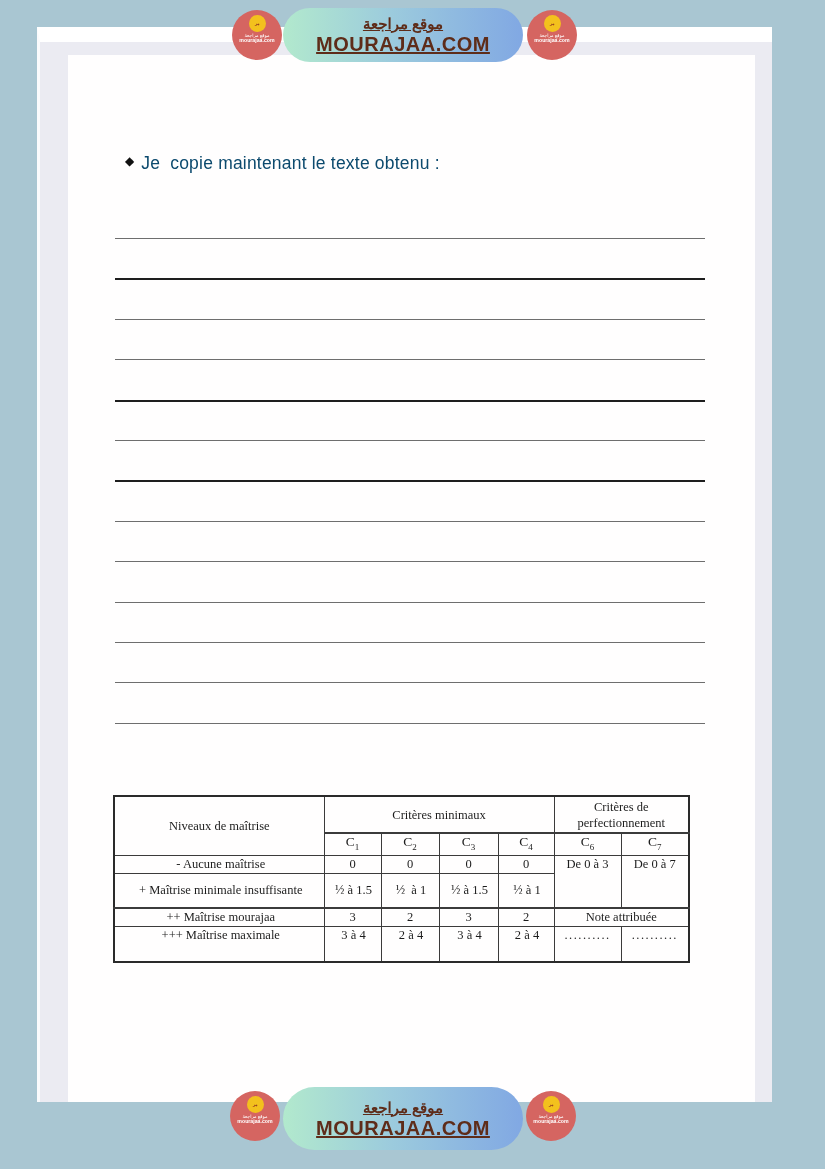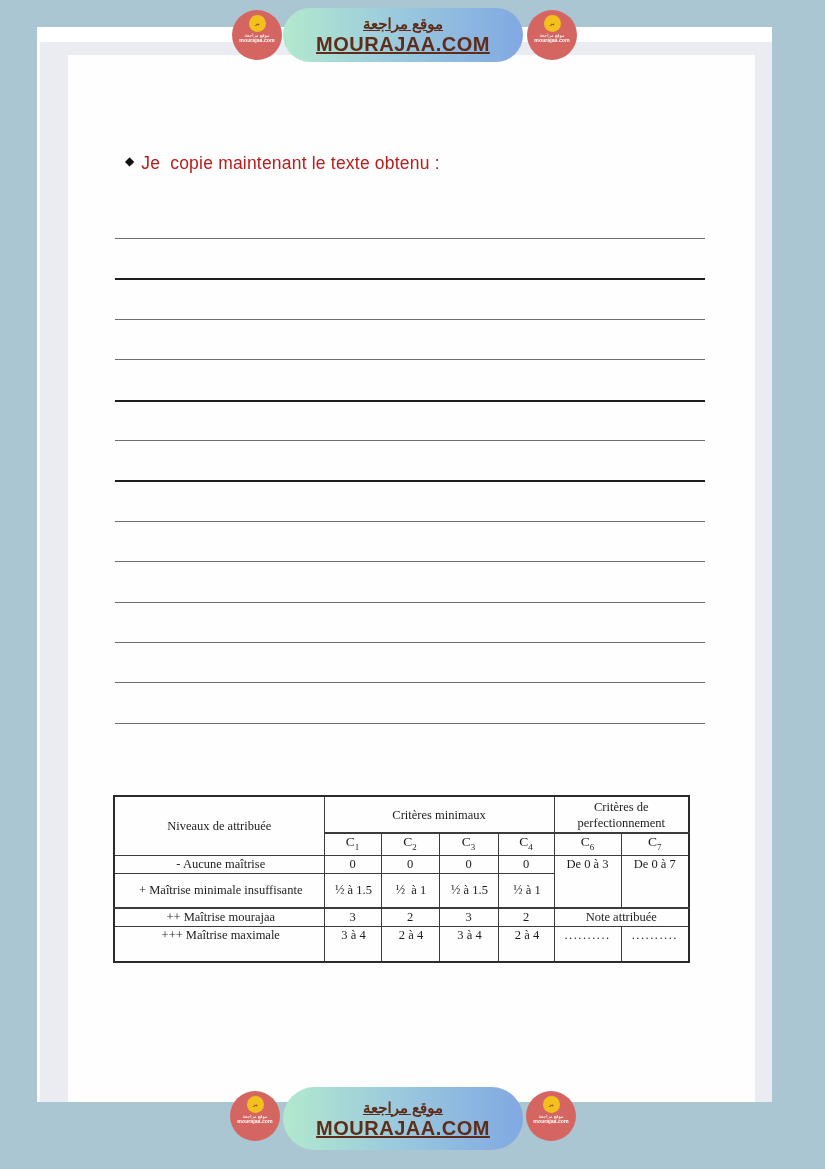--- a/index.html
+++ b/index.html
@@ -31,21 +31,21 @@
                   display:flex; align-items:center; justify-content:center; }
   .badge-emblem span { font-size:6px; color:#8a2d20; transform:scale(.7); font-weight:bold; }
   .badge-txt { margin-top:1px; text-align:center; color:#ffffff; transform:scale(.52);
                transform-origin:top center; width:90px; }
   .badge-txt .b-ar { font-size:9px; line-height:9px; }
   .badge-txt .b-dom { font-size:10px; line-height:10px; font-weight:bold; }
 
   
   .title-row { position:absolute; left:57px; top:98px; display:flex; align-items:center; }
   .title-bullet { font-size:12px; color:#111; margin-right:7px; transform:translateY(-3px); }
-  .title-text { font-size:17.5px; color:#b91c1c; white-space:pre; letter-spacing:.2px; }
+  .title-text { font-size:17.5px; color:#0c4a6e; white-space:pre; letter-spacing:.2px; }
 
   
   .lines-wrap { position:absolute; left:47px; top:183px; width:590px; height:500px; }
   .wline { position:absolute; left:0; width:100%; height:0; }
   .wline.thin  { border-top:1.6px solid #6e6e6e; }
   .wline.thick { border-top:2.4px solid #1e1e1e; }
 
   
   .crit-table { position:absolute; left:45px; top:740px; width:577px;
                 border-collapse:collapse; table-layout:fixed;
@@ -101,21 +101,21 @@
         <col style="width:210px">
           <col style="width:57px">
           <col style="width:58px">
         <col style="width:59px">
           <col style="width:56px">
           <col style="width:67px">
           <col style="width:68px">
       </colgroup>
       <tbody>
         <tr class="hr1">
-          <td class="c-label" style="text-align:center !important; padding-left:2px !important;" rowspan="2">Niveaux de attribuée</td>
+          <td class="c-label" style="text-align:center !important; padding-left:2px !important;" rowspan="2">Niveaux de maîtrise</td>
           <td colspan="4">Critères minimaux</td>
           <td colspan="2">Critères de perfectionnement</td>
         </tr>
         <tr class="hr2">
           <td><span>C</span><sub>1</sub></td>
           <td><span>C</span><sub>2</sub></td>
           <td><span>C</span><sub>3</sub></td>
           <td><span>C</span><sub>4</sub></td>
           <td><span>C</span><sub>6</sub></td>
           <td><span>C</span><sub>7</sub></td>

